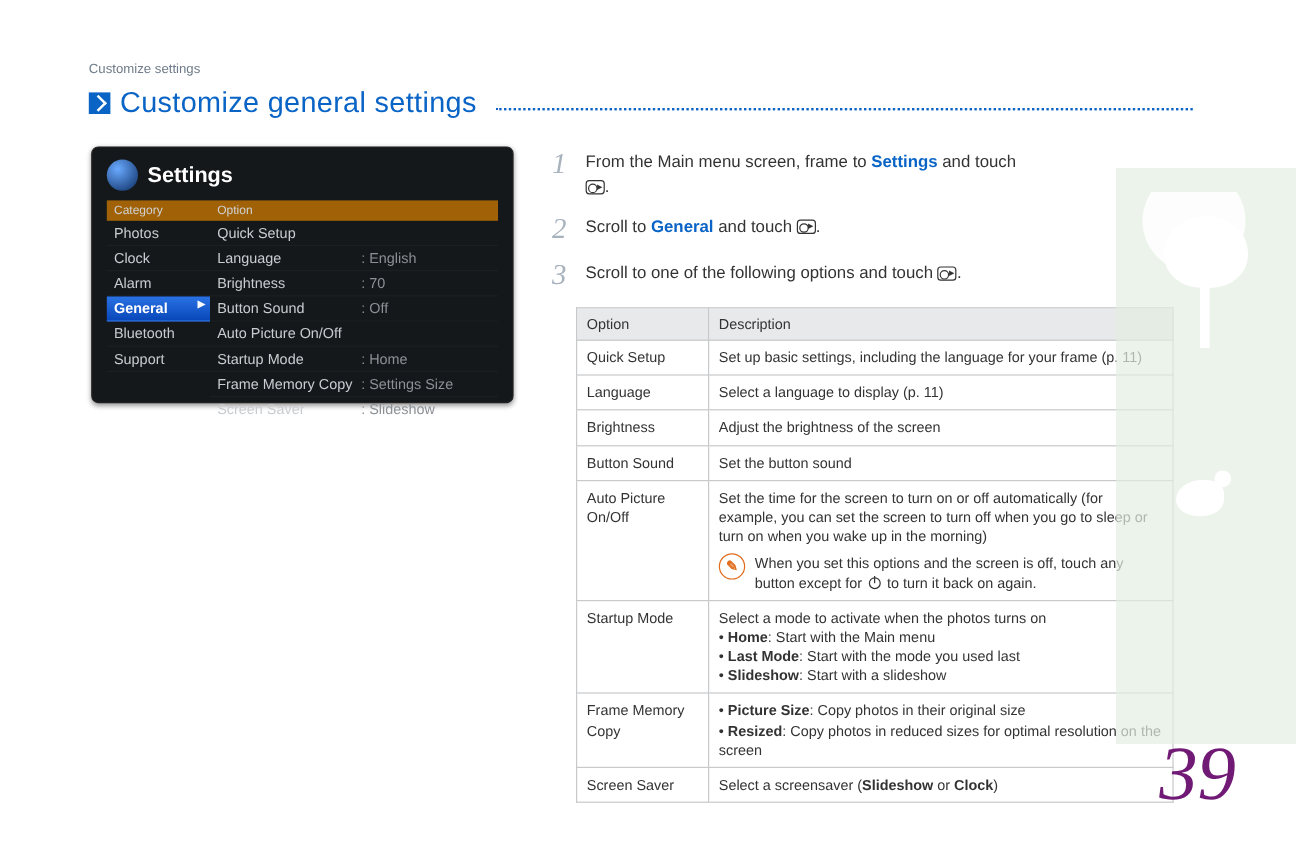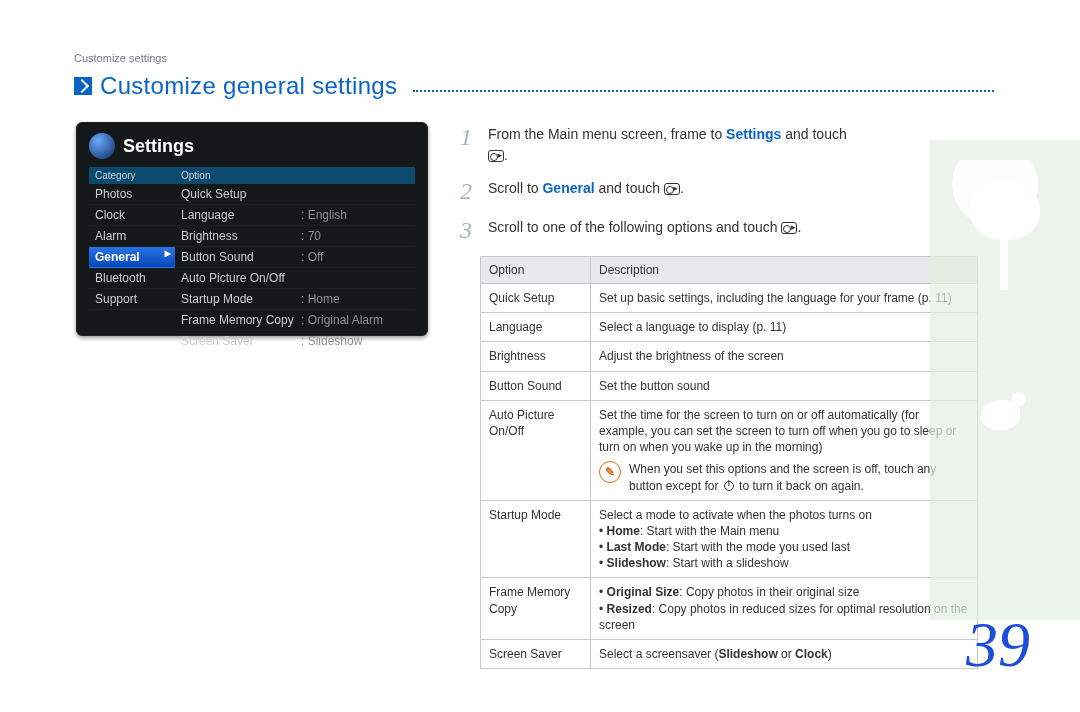--- a/index.html
+++ b/index.html
@@ -12,21 +12,21 @@
   .title-text { font-size: 24px; color: #0a64c6; font-weight: 300; letter-spacing: .3px; }
   .hr-dots { flex: 1; border: none; border-top: 2px dotted #0a64c6; height: 0; margin-left: 16px; margin-top: 10px; }
 
   
   .screen { position: absolute; left: 76px; top: 122px; width: 352px; height: 214px; background: #15181b; border-radius: 6px; border: 1px solid #222; color: #ddd; padding: 10px 12px 8px; box-shadow: 0 2px 4px rgba(0,0,0,.4); }
   .screen-top { display:flex; align-items:center; gap:8px; }
   .screen-top .gear { width: 26px; height: 26px; border-radius: 50%; background: radial-gradient(circle at 35% 30%, #6aa9ff, #0a2c60); position: relative; flex:0 0 auto; }
   .screen-top h2 { font-size: 18px; font-weight: bold; color: #fff; }
   .screen-body { display: flex; margin-top: 8px; font-size: 10px; }
   .col-cat { width: 86px; }
-  .col-cat .hdr, .col-opt .hdr { background: #0c4a6e; color: #cfd3d6; padding: 3px 6px; font-size: 10px; }
+  .col-cat .hdr, .col-opt .hdr { background: #a16207; color: #cfd3d6; padding: 3px 6px; font-size: 10px; }
   .col-cat .row, .col-opt .row { padding: 3px 6px; border-bottom: 1px solid rgba(255,255,255,.03); color: #c9ccd0; font-size: 12px; }
   .col-cat .row.sel { background: linear-gradient(#2a72e5,#0847b9); color:#fff; font-weight:bold; position:relative; }
   .col-cat .row.sel::after { content: "▶"; position: absolute; right: 4px; top: 2px; font-size: 8px; }
   .col-opt { flex: 1; }
   .col-opt .row { display:flex; }
   .col-opt .row span:first-child { width: 120px; }
   .col-opt .row span:last-child { color: #8c9196; }
 
   
   .steps { position: absolute; left: 460px; top: 124px; width: 520px; font-size: 14px; color: #333; }
@@ -52,21 +52,21 @@
 
   
   .bg-art { position:absolute; right:0; top:140px; width:150px; height:480px; background: #e3eee2; opacity:.7; }
   .bg-art::before { content:""; position:absolute; left:20px; top:20px; width:90px; height:120px; background: radial-gradient(circle at 50% 20%, rgba(255,255,255,.9) 0 40%, transparent 41%); }
   .bg-art .tree { position:absolute; left:30px; top:40px; width:90px; height:110px; }
   .bg-art .tree::before{content:"";position:absolute;left:10px;top:0;width:70px;height:60px;background:#fff;border-radius:50% 50% 45% 45%;}
   .bg-art .tree::after{content:"";position:absolute;left:40px;top:50px;width:8px;height:60px;background:#fff;}
   .bg-art .duck { position:absolute; left:50px; bottom:190px; width:40px; height:30px; background:#fff; border-radius:60% 40% 50% 50%; }
   .bg-art .duck::before{content:"";position:absolute;right:-6px;top:-8px;width:14px;height:14px;background:#fff;border-radius:50%;}
 
-  .page-num { position: absolute; right: 50px; bottom: 30px; font-size: 64px; color: #1d4ed8; font-family: Georgia, 'Times New Roman', serif; font-style: italic; font-weight: 300; }
+  .page-num { position: absolute; right: 50px; bottom: 30px; font-size: 64px; color: #701a75; font-family: Georgia, 'Times New Roman', serif; font-style: italic; font-weight: 300; }
 </style>
 </head>
 <body>
 
 <div class="page-header">Customize settings</div>
 
 <div class="title-row">
   <span class="title-icon"></span>
   <span class="title-text">Customize general settings</span>
   <hr class="hr-dots">
@@ -108,21 +108,21 @@
       <div class="row">
           <span>Auto Picture On/Off</span>
           <span></span>
         </div>
       <div class="row">
           <span>Startup Mode</span>
           <span>: Home</span>
         </div>
       <div class="row">
           <span>Frame Memory Copy</span>
-          <span>: Original Alarm</span>
+          <span>: Settings Size</span>
         </div>
       <div class="row">
           <span>Screen Saver</span>
           <span>: Slideshow</span>
         </div>
     </div>
   </div>
 </div>
 
 <div class="steps">
@@ -187,21 +187,21 @@
         <li><b>Home</b><span>: Start with the Main menu</span></li>
         <li><b>Last Mode</b><span>: Start with the mode you used last</span></li>
         <li><b>Slideshow</b><span>: Start with a slideshow</span></li>
       </ul>
     </td>
   </tr>
   <tr>
     <td class="first">Frame Memory Copy</td>
     <td>
       <ul>
-        <li><b>Original Size</b><span>: Copy photos in their original size</span></li>
+        <li><b>Picture Size</b><span>: Copy photos in their original size</span></li>
         <li><b>Resized</b><span>: Copy photos in reduced sizes for optimal resolution on the screen</span></li>
       </ul>
     </td>
   </tr>
   <tr>
     <td class="first">Screen Saver</td>
     <td>
       <span>Select a screensaver (</span><b>Slideshow</b><span> or </span><b>Clock</b><span>)</span>
     </td>
   </tr>

